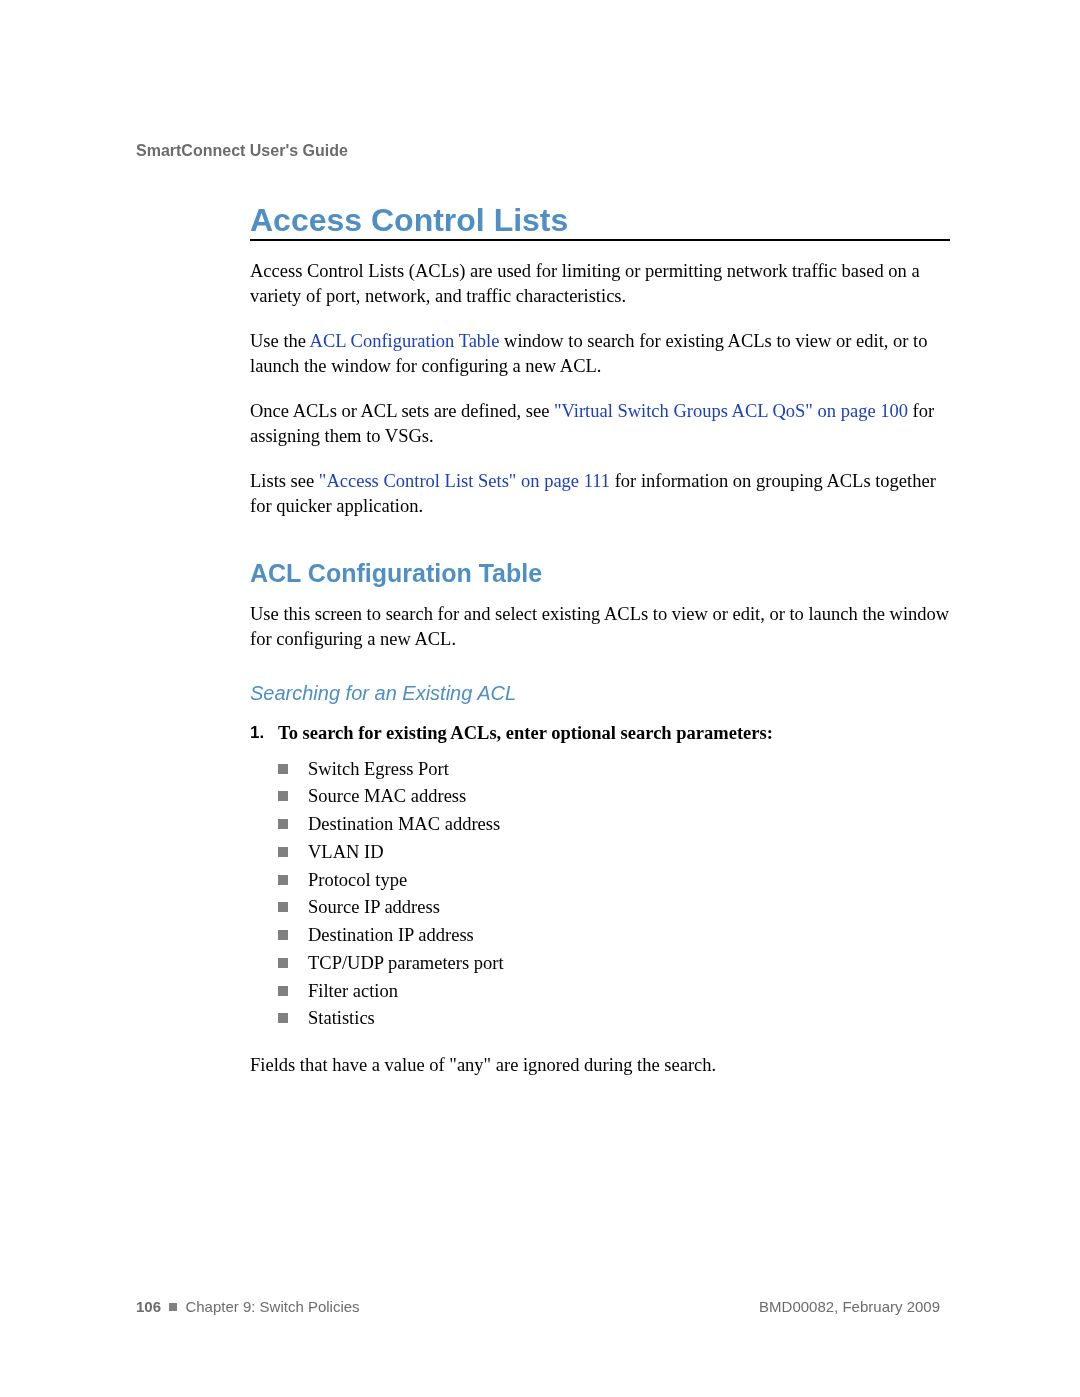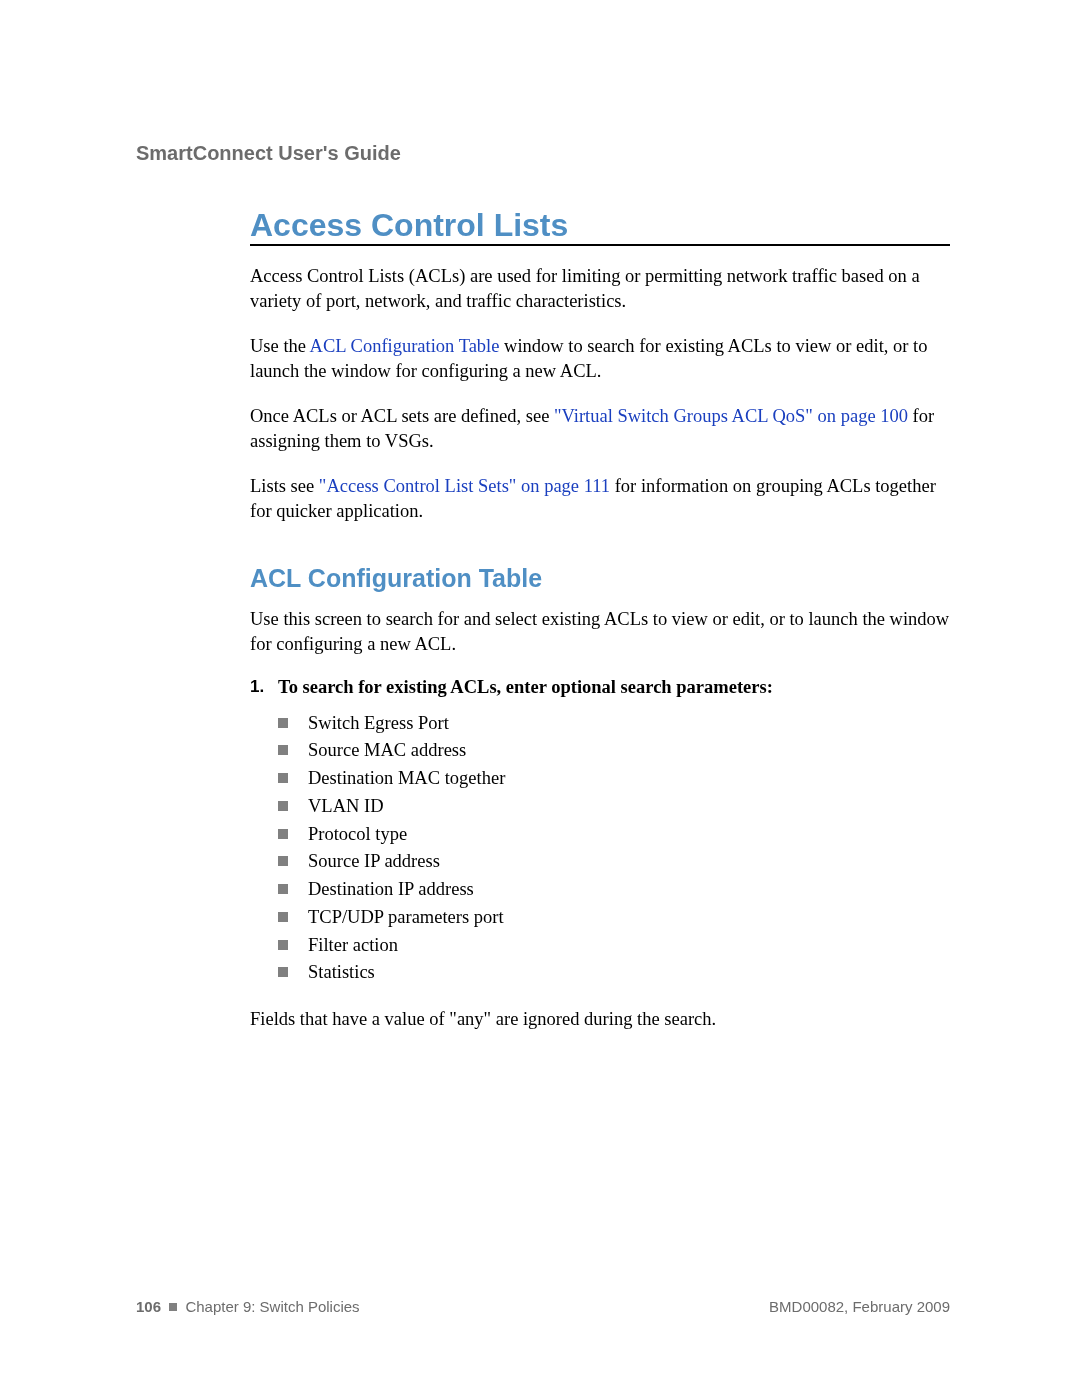--- a/index.html
+++ b/index.html
@@ -13,21 +13,21 @@
     position: relative;
     box-sizing: border-box;
   }
   .page {
     padding: 142px 130px 0 136px;
     box-sizing: border-box;
   }
   .running-header {
     font-family: Arial, Helvetica, sans-serif;
     font-weight: bold;
-    font-size: 20px;
+    font-size: 16px;
     color: #6c6c6c;
   }
   .content {
     margin-left: 114px;
     margin-top: 42px;
   }
   h1.title {
     font-family: Arial, Helvetica, sans-serif;
     font-weight: bold;
     font-size: 32px;
@@ -94,21 +94,21 @@
     position: absolute;
     left: 0;
     top: 8px;
     width: 10px;
     height: 10px;
     background: #808080;
   }
   .footer {
     position: absolute;
     left: 136px;
-    right: 130px;
+    right: 140px;
     bottom: 82px;
     font-family: Arial, Helvetica, sans-serif;
     font-size: 15px;
     color: #6c6c6c;
     display: flex;
     justify-content: space-between;
   }
   .footer .page-num {
     font-weight: bold;
   }
@@ -141,30 +141,31 @@
       <span>Once ACLs or ACL sets are defined, see </span><span class="link">"Virtual Switch Groups ACL QoS" on page 100</span><span> for assigning them to VSGs.</span>
     </p>
 
     <p class="body">
       <span>Lists see </span><span class="link">"Access Control List Sets" on page 111</span><span> for information on grouping ACLs together for quicker application.</span>
     </p>
 
     <h2 class="section">ACL Configuration Table</h2>
     <p class="body">Use this screen to search for and select existing ACLs to view or edit, or to launch the window for configuring a new ACL.</p>
 
+    <h3 class="subsection">Searching for an Existing ACL</h3>
 
     <div class="step">
       <div class="num">1.</div>
       <div class="text">To search for existing ACLs, enter optional search parameters:</div>
     </div>
 
     <ul class="bullets">
       <li>Switch Egress Port</li>
       <li>Source MAC address</li>
-      <li>Destination MAC together</li>
+      <li>Destination MAC address</li>
       <li>VLAN ID</li>
       <li>Protocol type</li>
       <li>Source IP address</li>
       <li>Destination IP address</li>
       <li>TCP/UDP parameters port</li>
       <li>Filter action</li>
       <li>Statistics</li>
     </ul>
 
     <p class="body">Fields that have a value of "any" are ignored during the search.</p>

